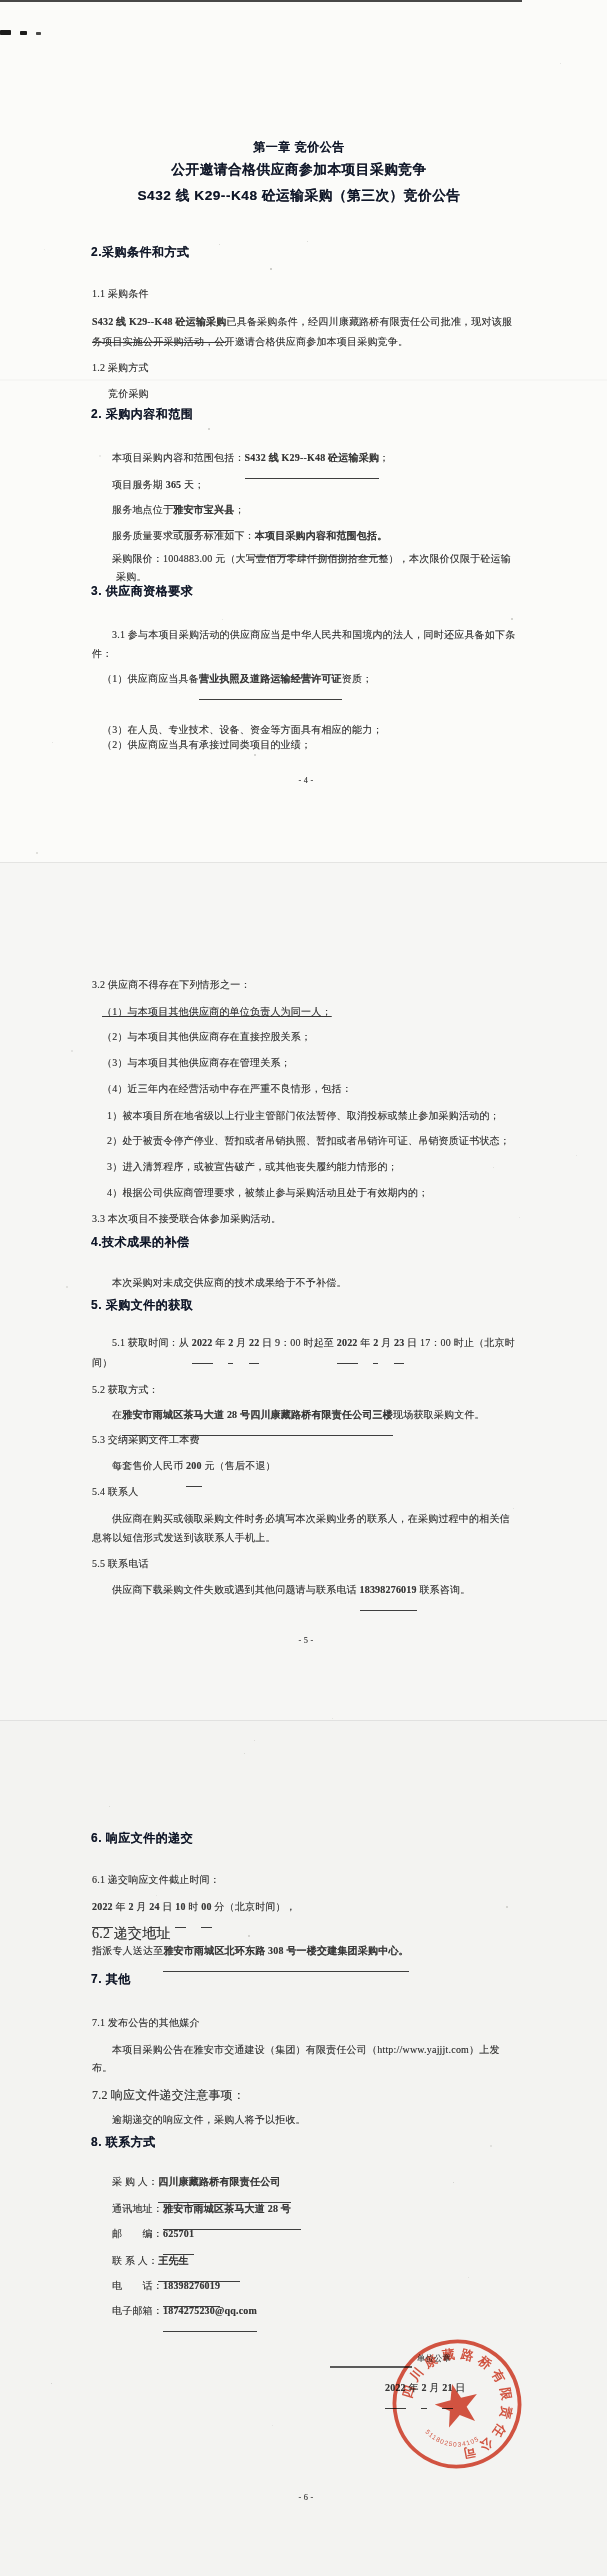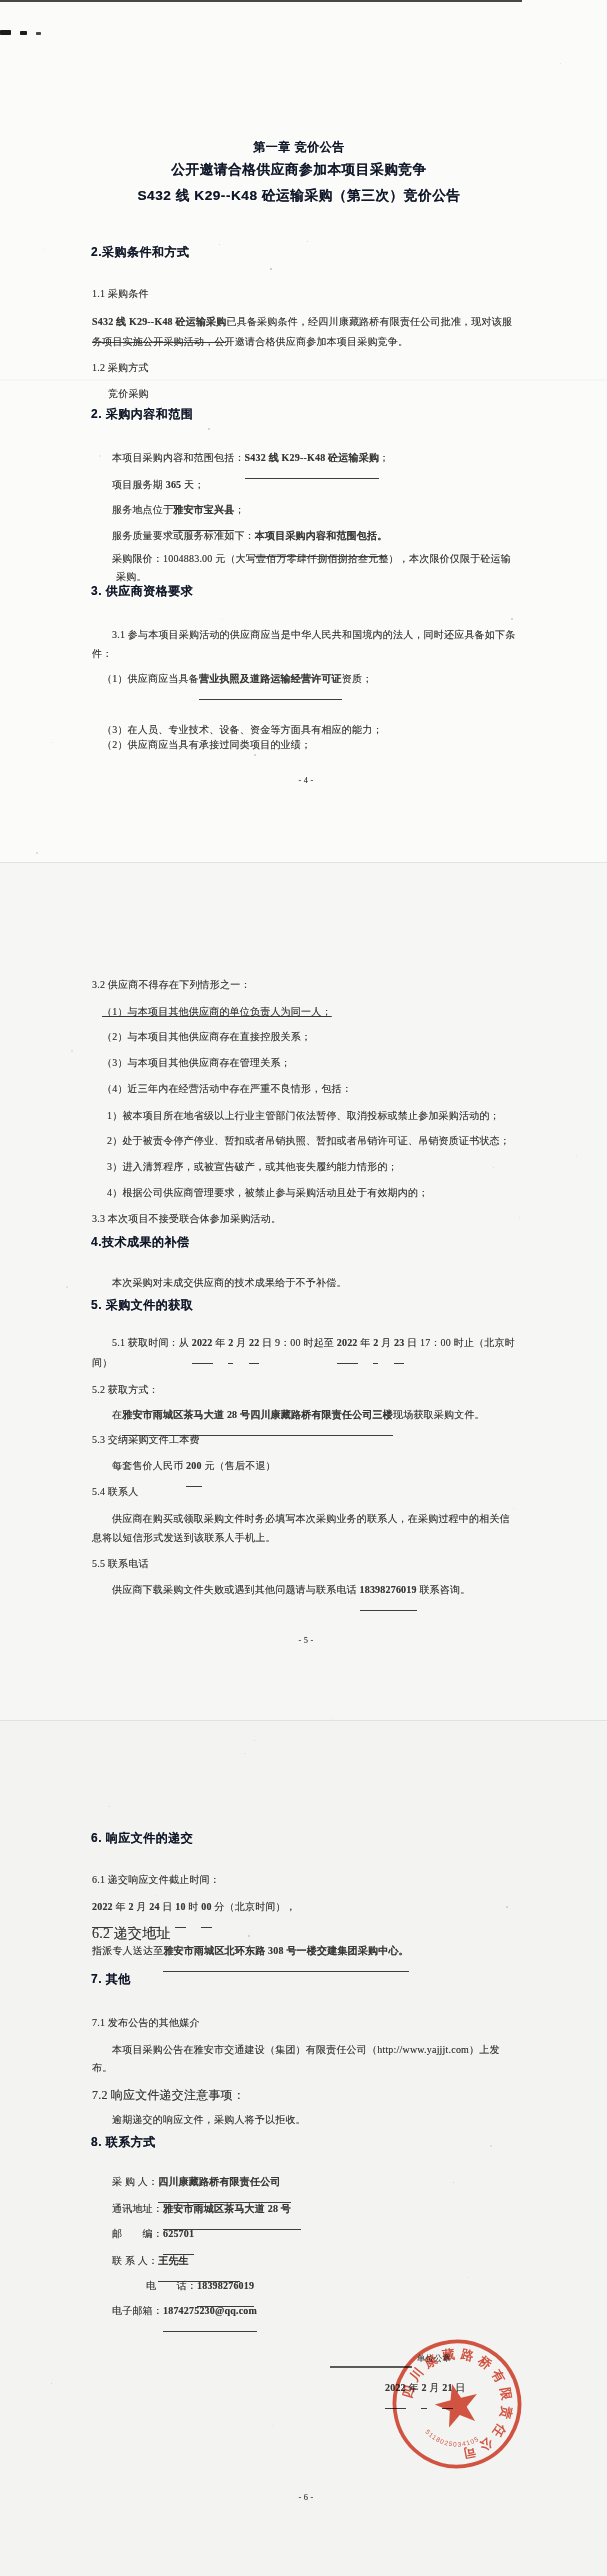--- a/index.html
+++ b/index.html
@@ -105,21 +105,21 @@
       <div class="ln" style="top: 2017px; left: 92px; font-size: 10px;"><span>7.1 发布公告的其他媒介</span></div>
       <div class="ln" style="top: 2044px; left: 112px; font-size: 10px;"><span>本项目采购公告在雅安市交通建设（集团）有限责任公司（http://www.yajjjt.com）上发</span></div>
       <div class="ln" style="top: 2062px; left: 92px; font-size: 10px;"><span>布。</span></div>
       <div class="ln" style="top: 2088px; left: 92px; font-size: 12px;"><span>7.2 响应文件递交注意事项：</span></div>
       <div class="ln" style="top: 2114px; left: 112px; font-size: 10px;"><span>逾期递交的响应文件，采购人将予以拒收。</span></div>
       <div class="ln b" style="top: 2135px; left: 91px; font-size: 12px;"><span>8. 联系方式</span></div>
       <div class="ln" style="top: 2176px; left: 112px; font-size: 10px;"><span>采 购 人：</span><span class="u">四川康藏路桥有限责任公司　</span></div>
       <div class="ln" style="top: 2203px; left: 112px; font-size: 10px;"><span>通讯地址：</span><span class="u">雅安市雨城区茶马大道 28 号　</span></div>
       <div class="ln" style="top: 2228px; left: 112px; font-size: 10px;"><span>邮　　编：</span><span class="u">625701</span></div>
       <div class="ln" style="top: 2255px; left: 112px; font-size: 10px;"><span>联 系 人：</span><span class="u">王先生　　　　　</span></div>
-      <div class="ln" style="top: 2280px; left: 112px; font-size: 10px; margin-left: 34px;"><span>电　　话：</span><span class="u">18398276019</span></div>
+      <div class="ln" style="top: 2280px; left: 112px; font-size: 10px;"><span>电　　话：</span><span class="u">18398276019</span></div>
       <div class="ln" style="top: 2305px; left: 112px; font-size: 10px;"><span>电子邮箱：</span><span class="u">1874275230@qq.com</span></div>
       <div class="ln" style="top: 2354px; left: 417px; font-size: 8.3px; color: rgb(76, 76, 76);"><span>单位公章</span></div>
       <div class="ln" style="top: 2382px; left: 385px; font-size: 10px;"><span class="u">2022</span><span> 年 </span><span class="u">2</span><span> 月 </span><span class="u">21</span><span> 日</span></div>
       <div class="ln ctr" style="top: 2493px; left: 306px; font-size: 8.3px;"><span>- 6 -</span></div>
     </div>
 
   <div id="sig-line"></div>
 
   <svg id="seal-svg" viewBox="0 0 176 176">
     <g transform="rotate(-14 88 88)" fill="none">

